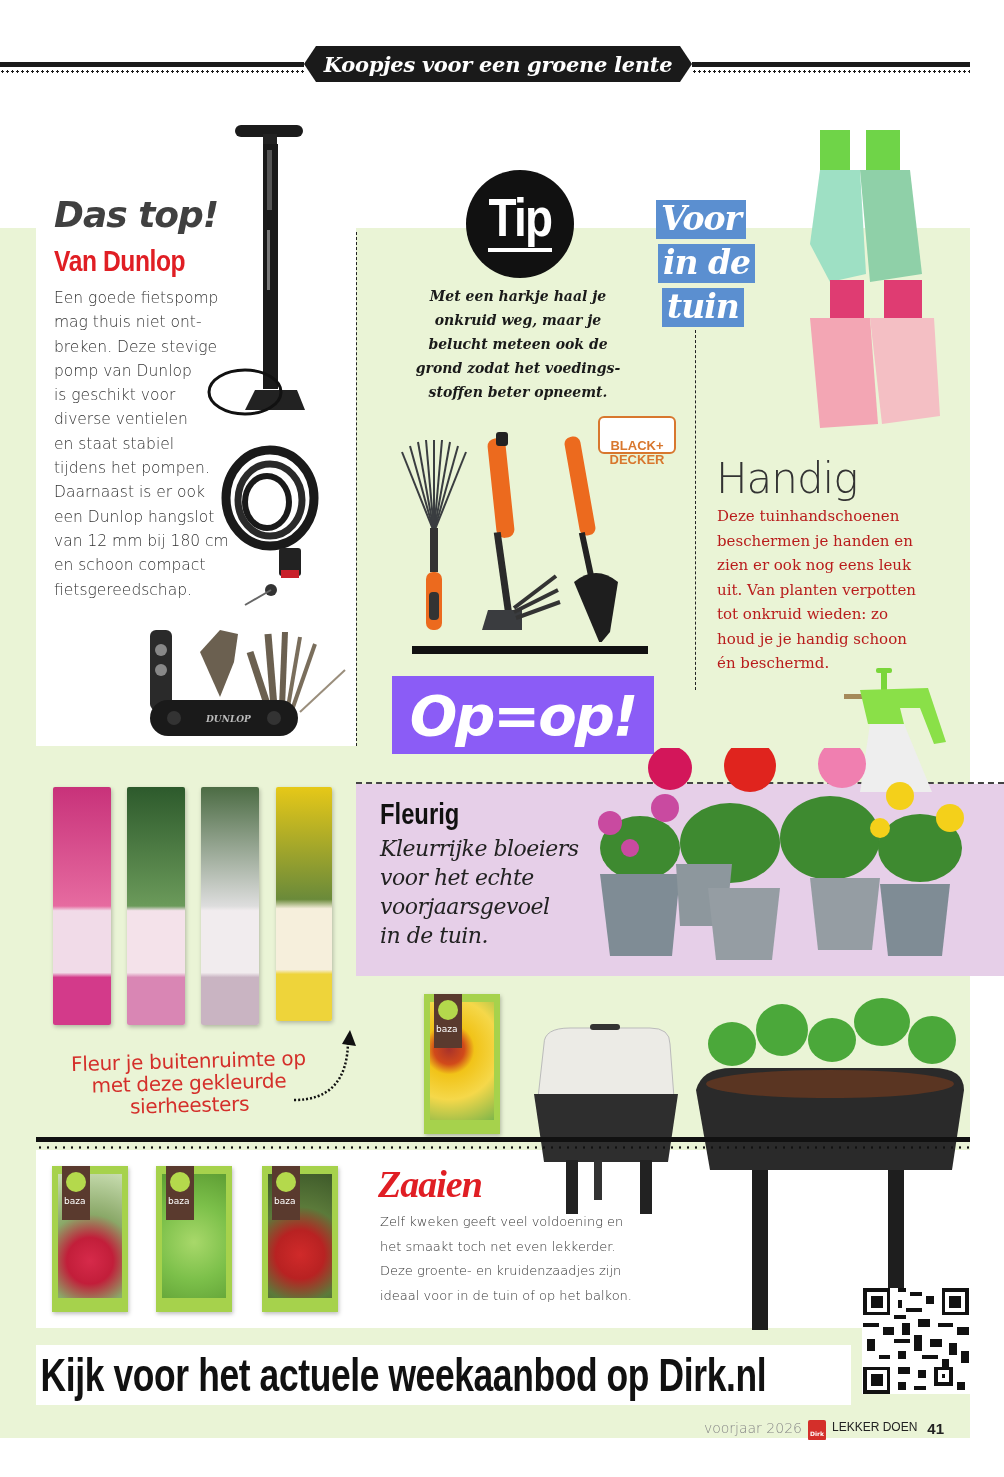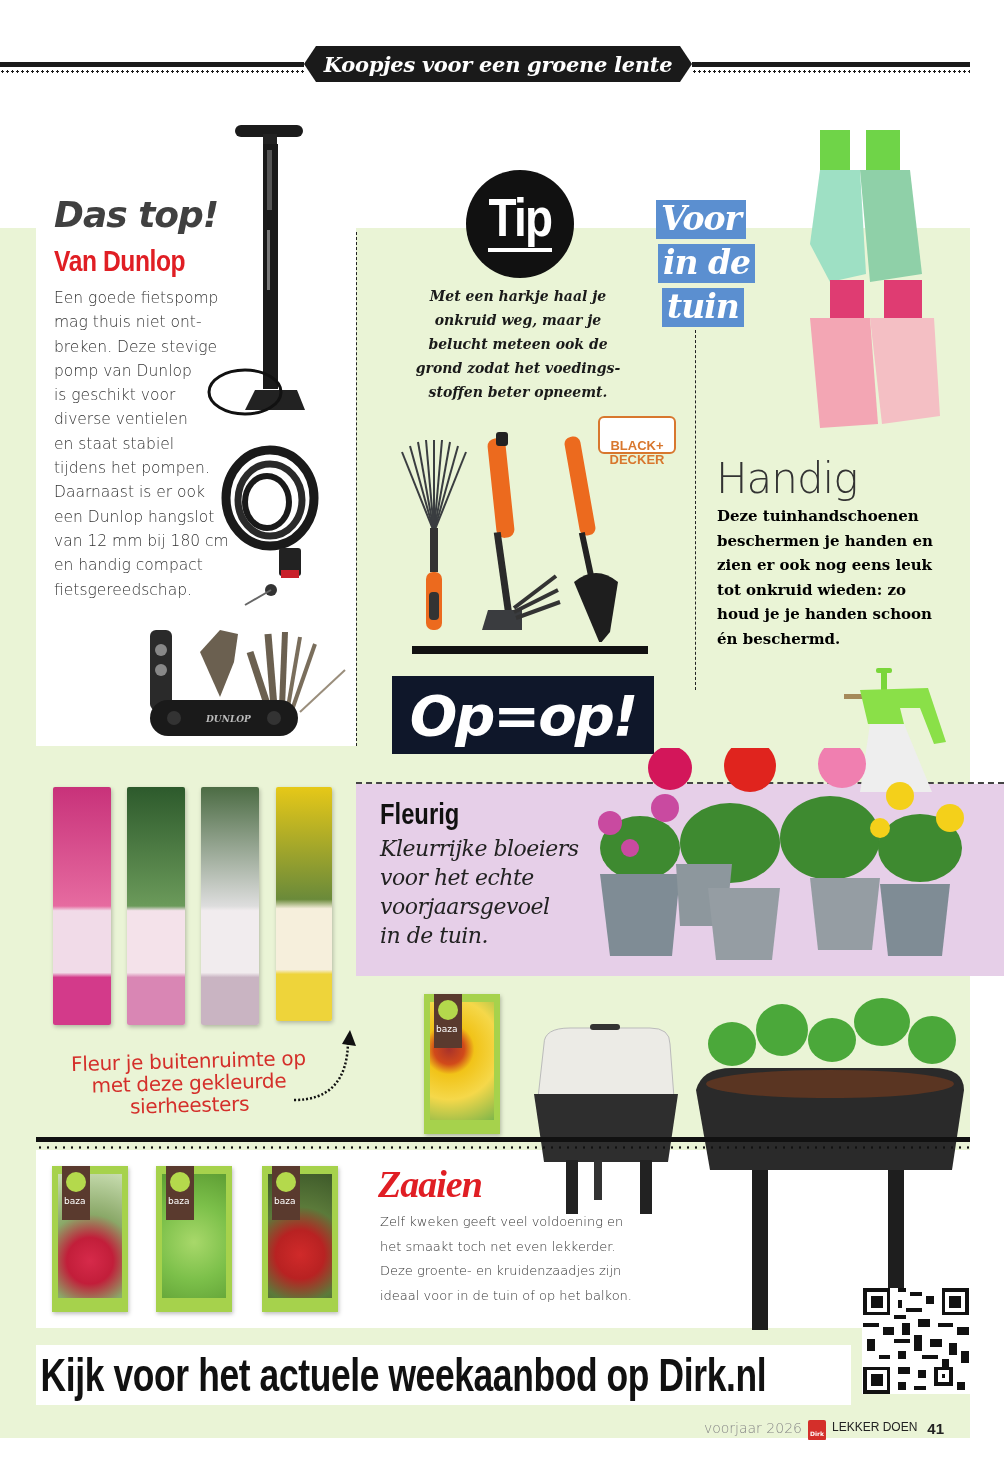--- a/index.html
+++ b/index.html
@@ -24,24 +24,24 @@
   .tip-circle { position: absolute; left: 466px; top: 170px; width: 108px; height: 108px; border-radius: 50%; background: #111; color: #fff; display: flex; flex-direction: column; align-items: center; justify-content: center; }
   .tip-circle span { font-family: "Liberation Sans", sans-serif; font-weight: bold; font-size: 54px; transform: scaleX(0.85); letter-spacing: -2px; line-height: 1; margin-top: -6px; }
   .tip-circle i { display: block; width: 64px; height: 4px; background: #fff; margin-top: 4px; }
   .tip-text { position: absolute; left: 408px; top: 284px; width: 220px; text-align: center; font-family: "DejaVu Serif", serif; font-style: italic; font-weight: bold; font-size: 14px; line-height: 24px; color: #1a1a1a; }
 
   
   .vidt { position: absolute; background: #5b8fd0; color: #fff; font-family: "DejaVu Serif", serif; font-weight: bold; font-style: italic; font-size: 33px; line-height: 1; padding: 2px 5px 4px; letter-spacing: -1px; }
 
   
   .handig-title { font-family: "DejaVu Sans", sans-serif; font-weight: 200; font-size: 42px; color: #333; letter-spacing: -1px; }
-  .handig-text { font-family: "DejaVu Serif", serif; font-weight: bold; font-size: 15px; line-height: 24.5px; color: #000000; }
-
-  
-  .opop { position: absolute; left: 392px; top: 676px; width: 262px; height: 78px; background: #0f172a; color: #fff; font-family: "DejaVu Sans", sans-serif; font-weight: bold; font-style: italic; font-size: 56px; display: flex; align-items: center; justify-content: center; letter-spacing: -2px; }
+  .handig-text { font-family: "DejaVu Serif", serif; font-weight: normal; font-size: 15px; line-height: 24.5px; color: #b91c1c; }
+
+  
+  .opop { position: absolute; left: 392px; top: 676px; width: 262px; height: 78px; background: #8b5cf6; color: #fff; font-family: "DejaVu Sans", sans-serif; font-weight: bold; font-style: italic; font-size: 56px; display: flex; align-items: center; justify-content: center; letter-spacing: -2px; }
 
   
   .pink-box { position: absolute; left: 356px; top: 784px; width: 648px; height: 192px; background: #e6cfe8; }
   .fleurig-title { font-family: "Liberation Sans", sans-serif; font-weight: bold; font-size: 29px; color: #111; transform: scaleX(0.82); transform-origin: left; }
   .fleurig-text { font-family: "DejaVu Serif", serif; font-style: italic; font-size: 22px; line-height: 29px; color: #222; letter-spacing: -0.5px; }
 
   .handwrite { font-family: "DejaVu Sans", sans-serif; font-size: 20px; line-height: 22px; color: #d42f2a; text-align: center; transform: rotate(-1.5deg); letter-spacing: -0.3px; }
 
   
   .zaaien-title { font-family: Liberation Serif, serif; font-weight: bold; font-style: italic; font-size: 38px; color: #e01e24; letter-spacing: -1px; }
@@ -87,21 +87,21 @@
     <div>mag thuis niet ont-</div>
     <div>breken. Deze stevige</div>
     <div>pomp van Dunlop</div>
     <div>is geschikt voor</div>
     <div>diverse ventielen</div>
     <div>en staat stabiel</div>
     <div>tijdens het pompen.</div>
     <div>Daarnaast is er ook</div>
     <div>een Dunlop hangslot</div>
     <div>van 12 mm bij 180 cm</div>
-    <div>en handig compact</div>
+    <div>en schoon compact</div>
     <div>fietsgereedschap.</div>
   </div>
 
   <svg class="abs" style="left:205px; top:120px;" width="120" height="310" viewBox="0 0 120 310">
     <rect x="30" y="5" width="68" height="12" rx="6" fill="#1b1b1b"></rect>
     <rect x="58" y="14" width="14" height="10" fill="#222"></rect>
     <rect x="58" y="24" width="15" height="245" fill="#1a1a1a"></rect>
     <rect x="62" y="30" width="5" height="60" fill="#555"></rect>
     <rect x="62" y="110" width="3" height="60" fill="#777"></rect>
     <path d="M40 290 L100 290 L92 270 L50 270 Z" fill="#222"></path>
@@ -214,22 +214,23 @@
   <path d="M10 194 L70 194 L78 300 L20 304 Z" fill="#f3a6b4"></path>
   <path d="M70 194 L134 194 L140 292 L82 300 Z" fill="#f4bfc4"></path>
 </svg>
 
 <div>
   <div class="abs handig-title" style="left:716px; top:454px;">Handig</div>
   <div class="abs handig-text" style="left:717px; top:504px; width:250px;">
     <div>Deze tuinhandschoenen</div>
     <div>beschermen je handen en</div>
     <div>zien er ook nog eens leuk</div>
+    <div>uit. Van planten verpotten</div>
     <div>tot onkruid wieden: zo</div>
-    <div>houd je je handen schoon</div>
+    <div>houd je je handig schoon</div>
     <div>én beschermd.</div>
   </div>
 </div>
 
 <div class="pink-box"></div>
 <div class="dashed-h" style="left:356px; top:782px; width:648px;"></div>
 
 <svg class="abs" style="left:836px; top:662px;" width="120" height="130" viewBox="0 0 120 130">
   <rect x="8" y="32" width="20" height="5" fill="#a58a5a"></rect>
   <rect x="40" y="6" width="16" height="5" rx="2" fill="#7ad63a"></rect>

